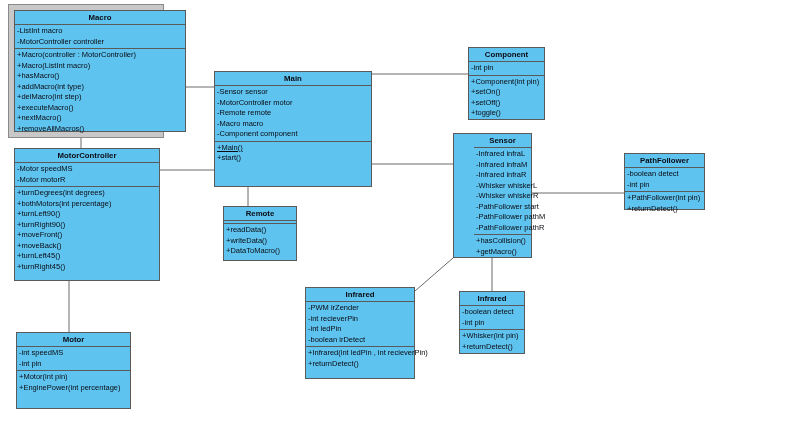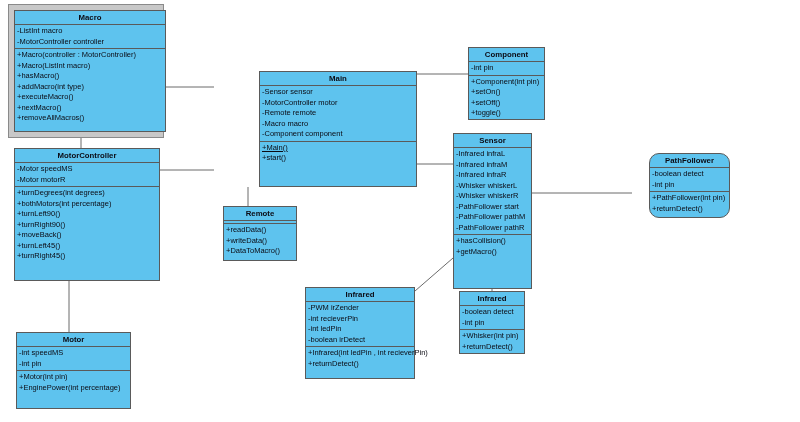--- a/index.html
+++ b/index.html
@@ -78,64 +78,66 @@
       <polyline points="160,170 214,170" fill="none" stroke="#6b6b6b" stroke-width="1"></polyline>
       <polyline points="69,281 69,332" fill="none" stroke="#6b6b6b" stroke-width="1"></polyline>
       <polyline points="248,187 248,206" fill="none" stroke="#6b6b6b" stroke-width="1"></polyline>
       <polyline points="372,74 468,74" fill="none" stroke="#6b6b6b" stroke-width="1"></polyline>
       <polyline points="372,164 453,164" fill="none" stroke="#6b6b6b" stroke-width="1"></polyline>
       <polyline points="532,193 632,193" fill="none" stroke="#6b6b6b" stroke-width="1"></polyline>
       <polyline points="492,258 492,291" fill="none" stroke="#6b6b6b" stroke-width="1"></polyline>
       <polyline points="453,258 415,291" fill="none" stroke="#6b6b6b" stroke-width="1"></polyline>
     </svg>
 <div class="sel-frame" style="left: 8px; top: 4px; width: 156px; height: 134px;"></div>
-    <div class="uml-class" style="left: 14px; top: 10px; width: 152px; height: 122px;">
+    <div class="uml-class" style="left: 14px; top: 10px; width: 172px; height: 122px;">
       <div class="cls-name">Macro</div>
       <div class="cls-attrs">
         <div class="member">-ListInt macro</div>
         <div class="member">-MotorController controller</div>
       </div>
       <div class="cls-ops">
         <div class="member">+Macro(controller : MotorController)</div>
         <div class="member">+Macro(ListInt macro)</div>
         <div class="member">+hasMacro()</div>
         <div class="member">+addMacro(int type)</div>
+        <div class="member">+delMacro(int step)</div>
         <div class="member">+executeMacro()</div>
         <div class="member">+nextMacro()</div>
         <div class="member">+removeAllMacros()</div>
       </div>
     </div>
     <div class="uml-class" style="left: 14px; top: 148px; width: 146px; height: 133px;">
       <div class="cls-name">MotorController</div>
       <div class="cls-attrs">
         <div class="member">-Motor speedMS</div>
         <div class="member">-Motor motorR</div>
       </div>
       <div class="cls-ops">
         <div class="member">+turnDegrees(int degrees)</div>
         <div class="member">+bothMotors(int percentage)</div>
         <div class="member">+turnLeft90()</div>
         <div class="member">+turnRight90()</div>
+        <div class="member">+moveFront()</div>
         <div class="member">+moveBack()</div>
         <div class="member">+turnLeft45()</div>
         <div class="member">+turnRight45()</div>
       </div>
     </div>
     <div class="uml-class" style="left: 16px; top: 332px; width: 115px; height: 77px;">
       <div class="cls-name">Motor</div>
       <div class="cls-attrs">
         <div class="member">-int speedMS</div>
         <div class="member">-int pin</div>
       </div>
       <div class="cls-ops">
         <div class="member">+Motor(int pin)</div>
         <div class="member">+EnginePower(int percentage)</div>
       </div>
     </div>
-    <div class="uml-class" style="left: 214px; top: 71px; width: 158px; height: 116px; margin-left: 45px;">
+    <div class="uml-class" style="left: 214px; top: 71px; width: 158px; height: 116px;">
       <div class="cls-name">Main</div>
       <div class="cls-attrs">
         <div class="member">-Sensor sensor</div>
         <div class="member">-MotorController motor</div>
         <div class="member">-Remote remote</div>
         <div class="member">-Macro macro</div>
         <div class="member">-Component component</div>
       </div>
       <div class="cls-ops">
         <div class="member underline">+Main()</div>
@@ -156,38 +158,38 @@
       <div class="cls-attrs">
         <div class="member">-int pin</div>
       </div>
       <div class="cls-ops">
         <div class="member">+Component(int pin)</div>
         <div class="member">+setOn()</div>
         <div class="member">+setOff()</div>
         <div class="member">+toggle()</div>
       </div>
     </div>
-    <div class="uml-class" style="left: 453px; top: 133px; width: 79px; height: 156px;">
+    <div class="uml-class" style="left: 453px; top: 133px; width: 79px; height: 125px; padding-left: 20px;">
       <div class="cls-name">Sensor</div>
       <div class="cls-attrs">
         <div class="member">-Infrared infraL</div>
         <div class="member">-Infrared infraM</div>
         <div class="member">-Infrared infraR</div>
         <div class="member">-Whisker whiskerL</div>
         <div class="member">-Whisker whiskerR</div>
         <div class="member">-PathFollower start</div>
         <div class="member">-PathFollower pathM</div>
         <div class="member">-PathFollower pathR</div>
       </div>
       <div class="cls-ops">
         <div class="member">+hasCollision()</div>
         <div class="member">+getMacro()</div>
       </div>
     </div>
-    <div class="uml-class" style="left: 649px; top: 153px; width: 81px; height: 65px; border-radius: 10px;">
+    <div class="uml-class" style="left: 624px; top: 153px; width: 81px; height: 57px;">
       <div class="cls-name">PathFollower</div>
       <div class="cls-attrs">
         <div class="member">-boolean detect</div>
         <div class="member">-int pin</div>
       </div>
       <div class="cls-ops">
         <div class="member">+PathFollower(int pin)</div>
         <div class="member">+returnDetect()</div>
       </div>
     </div>

